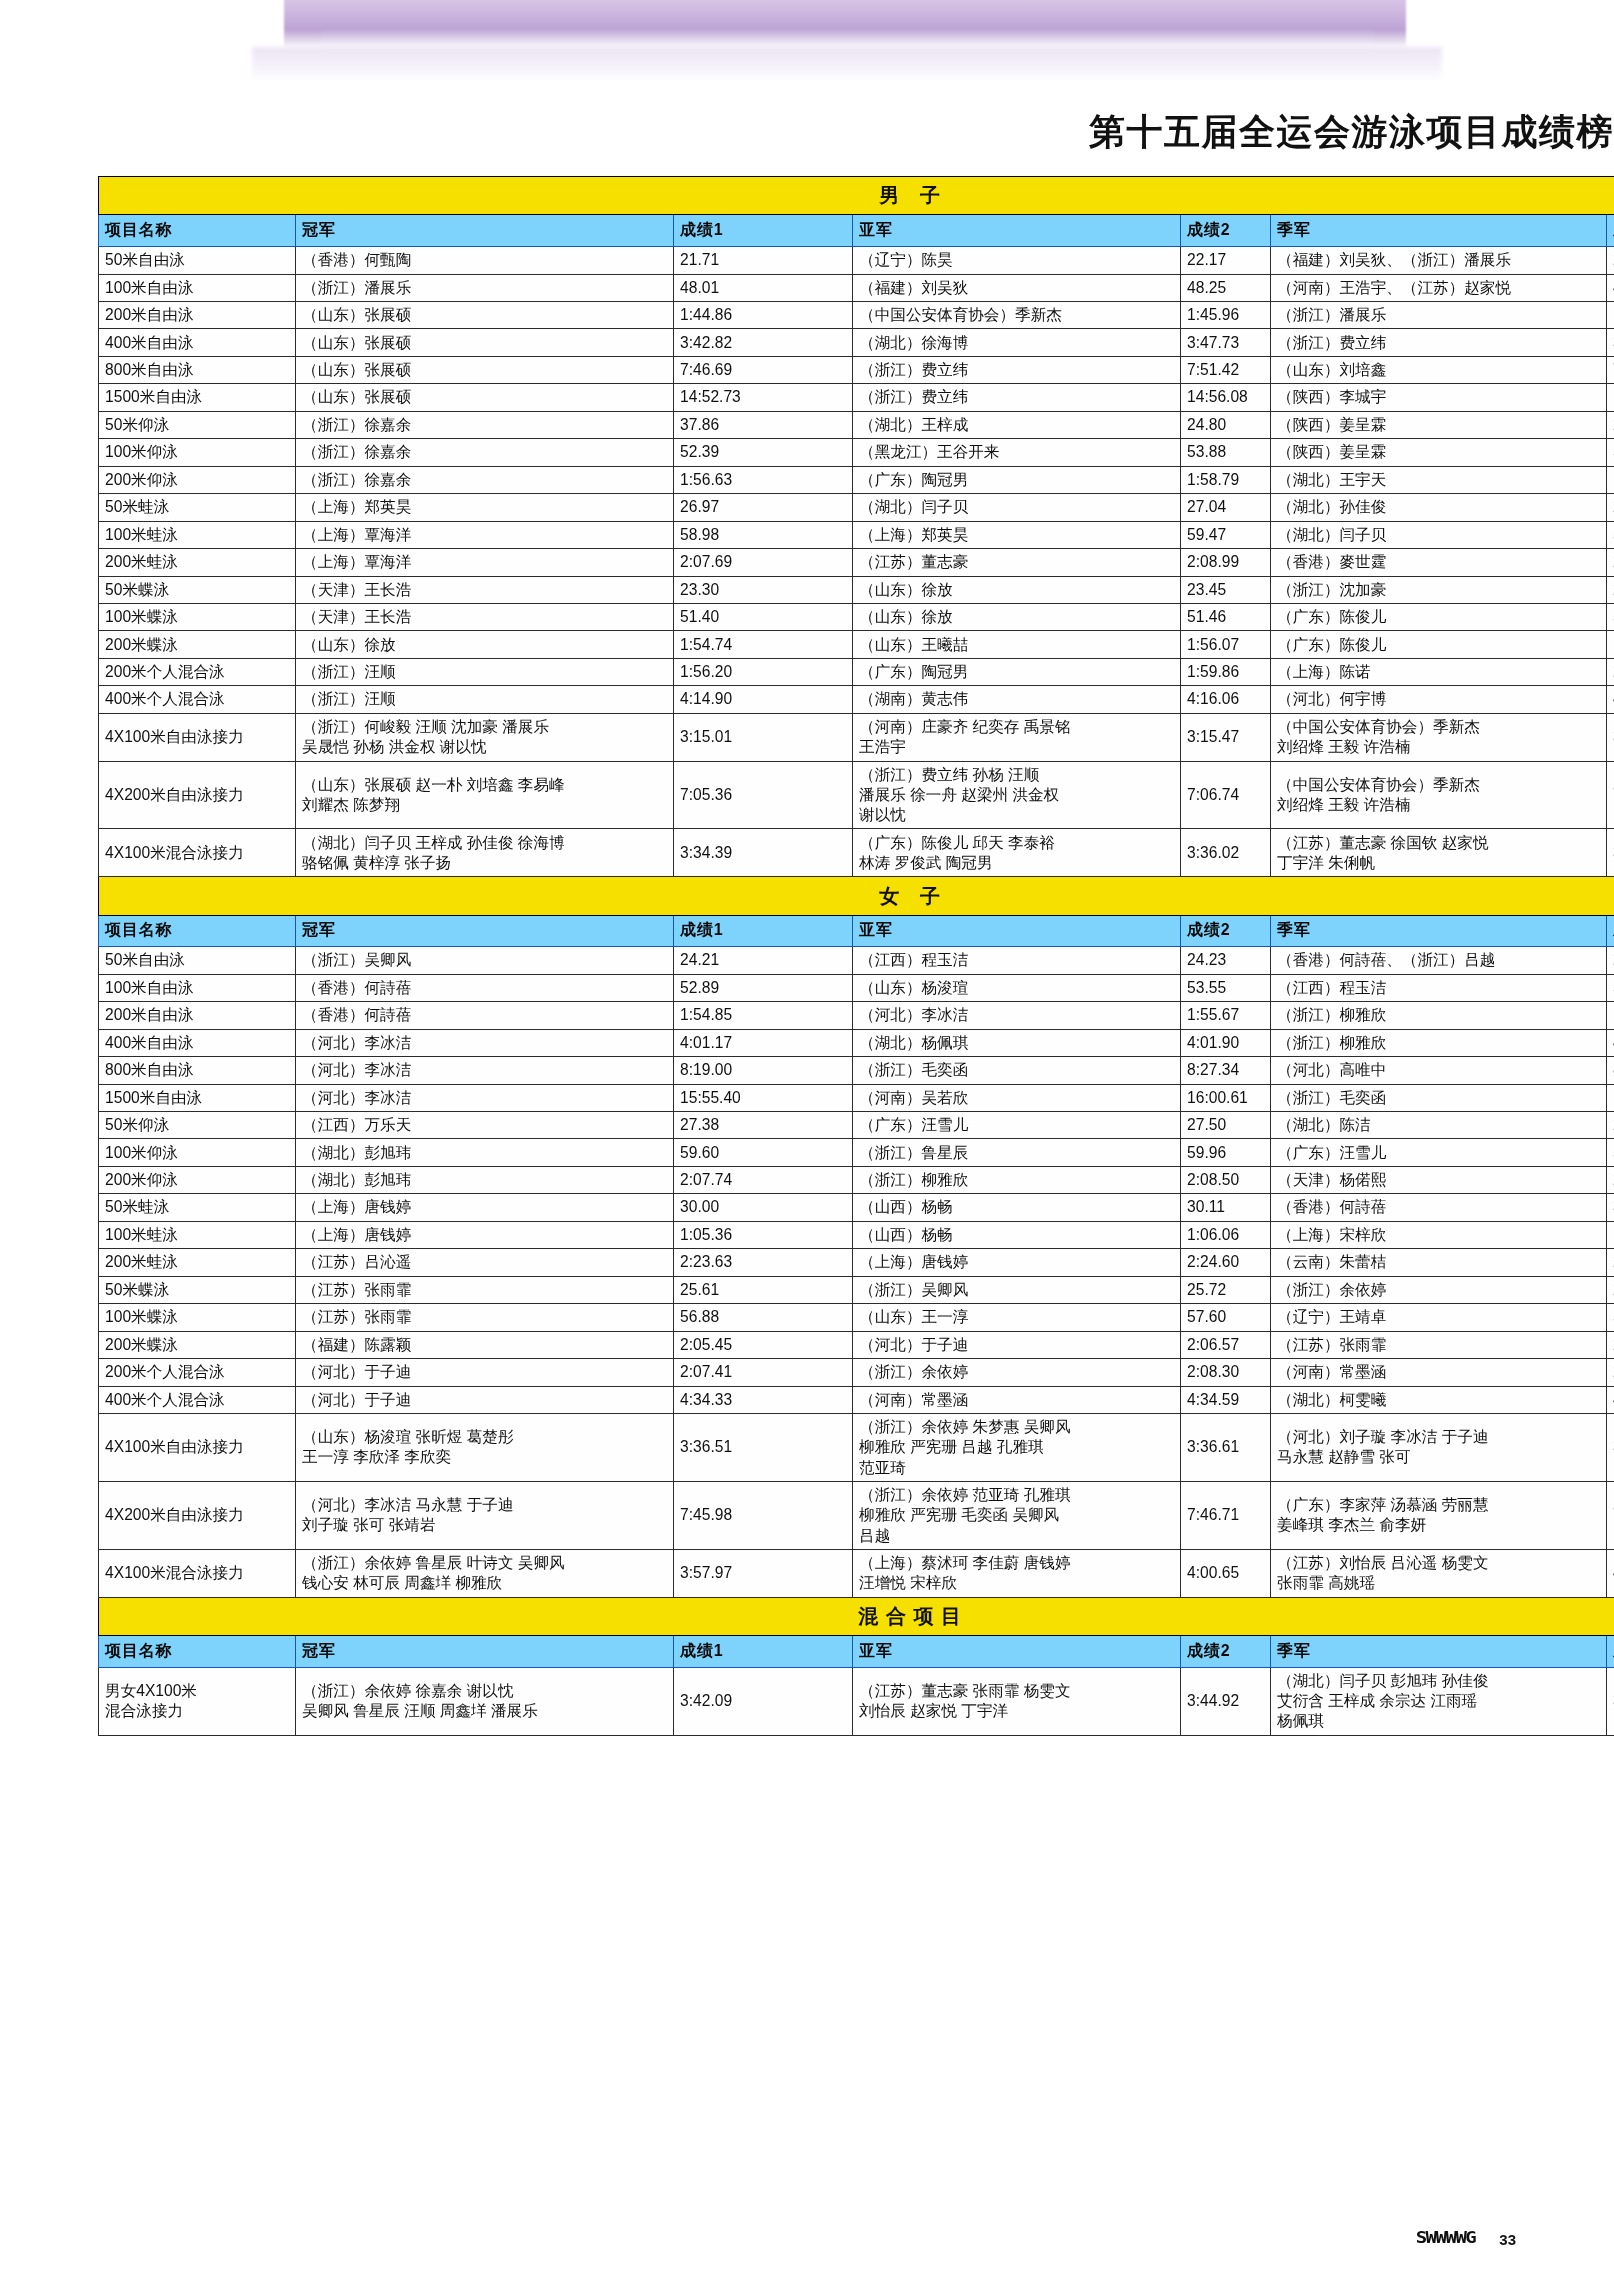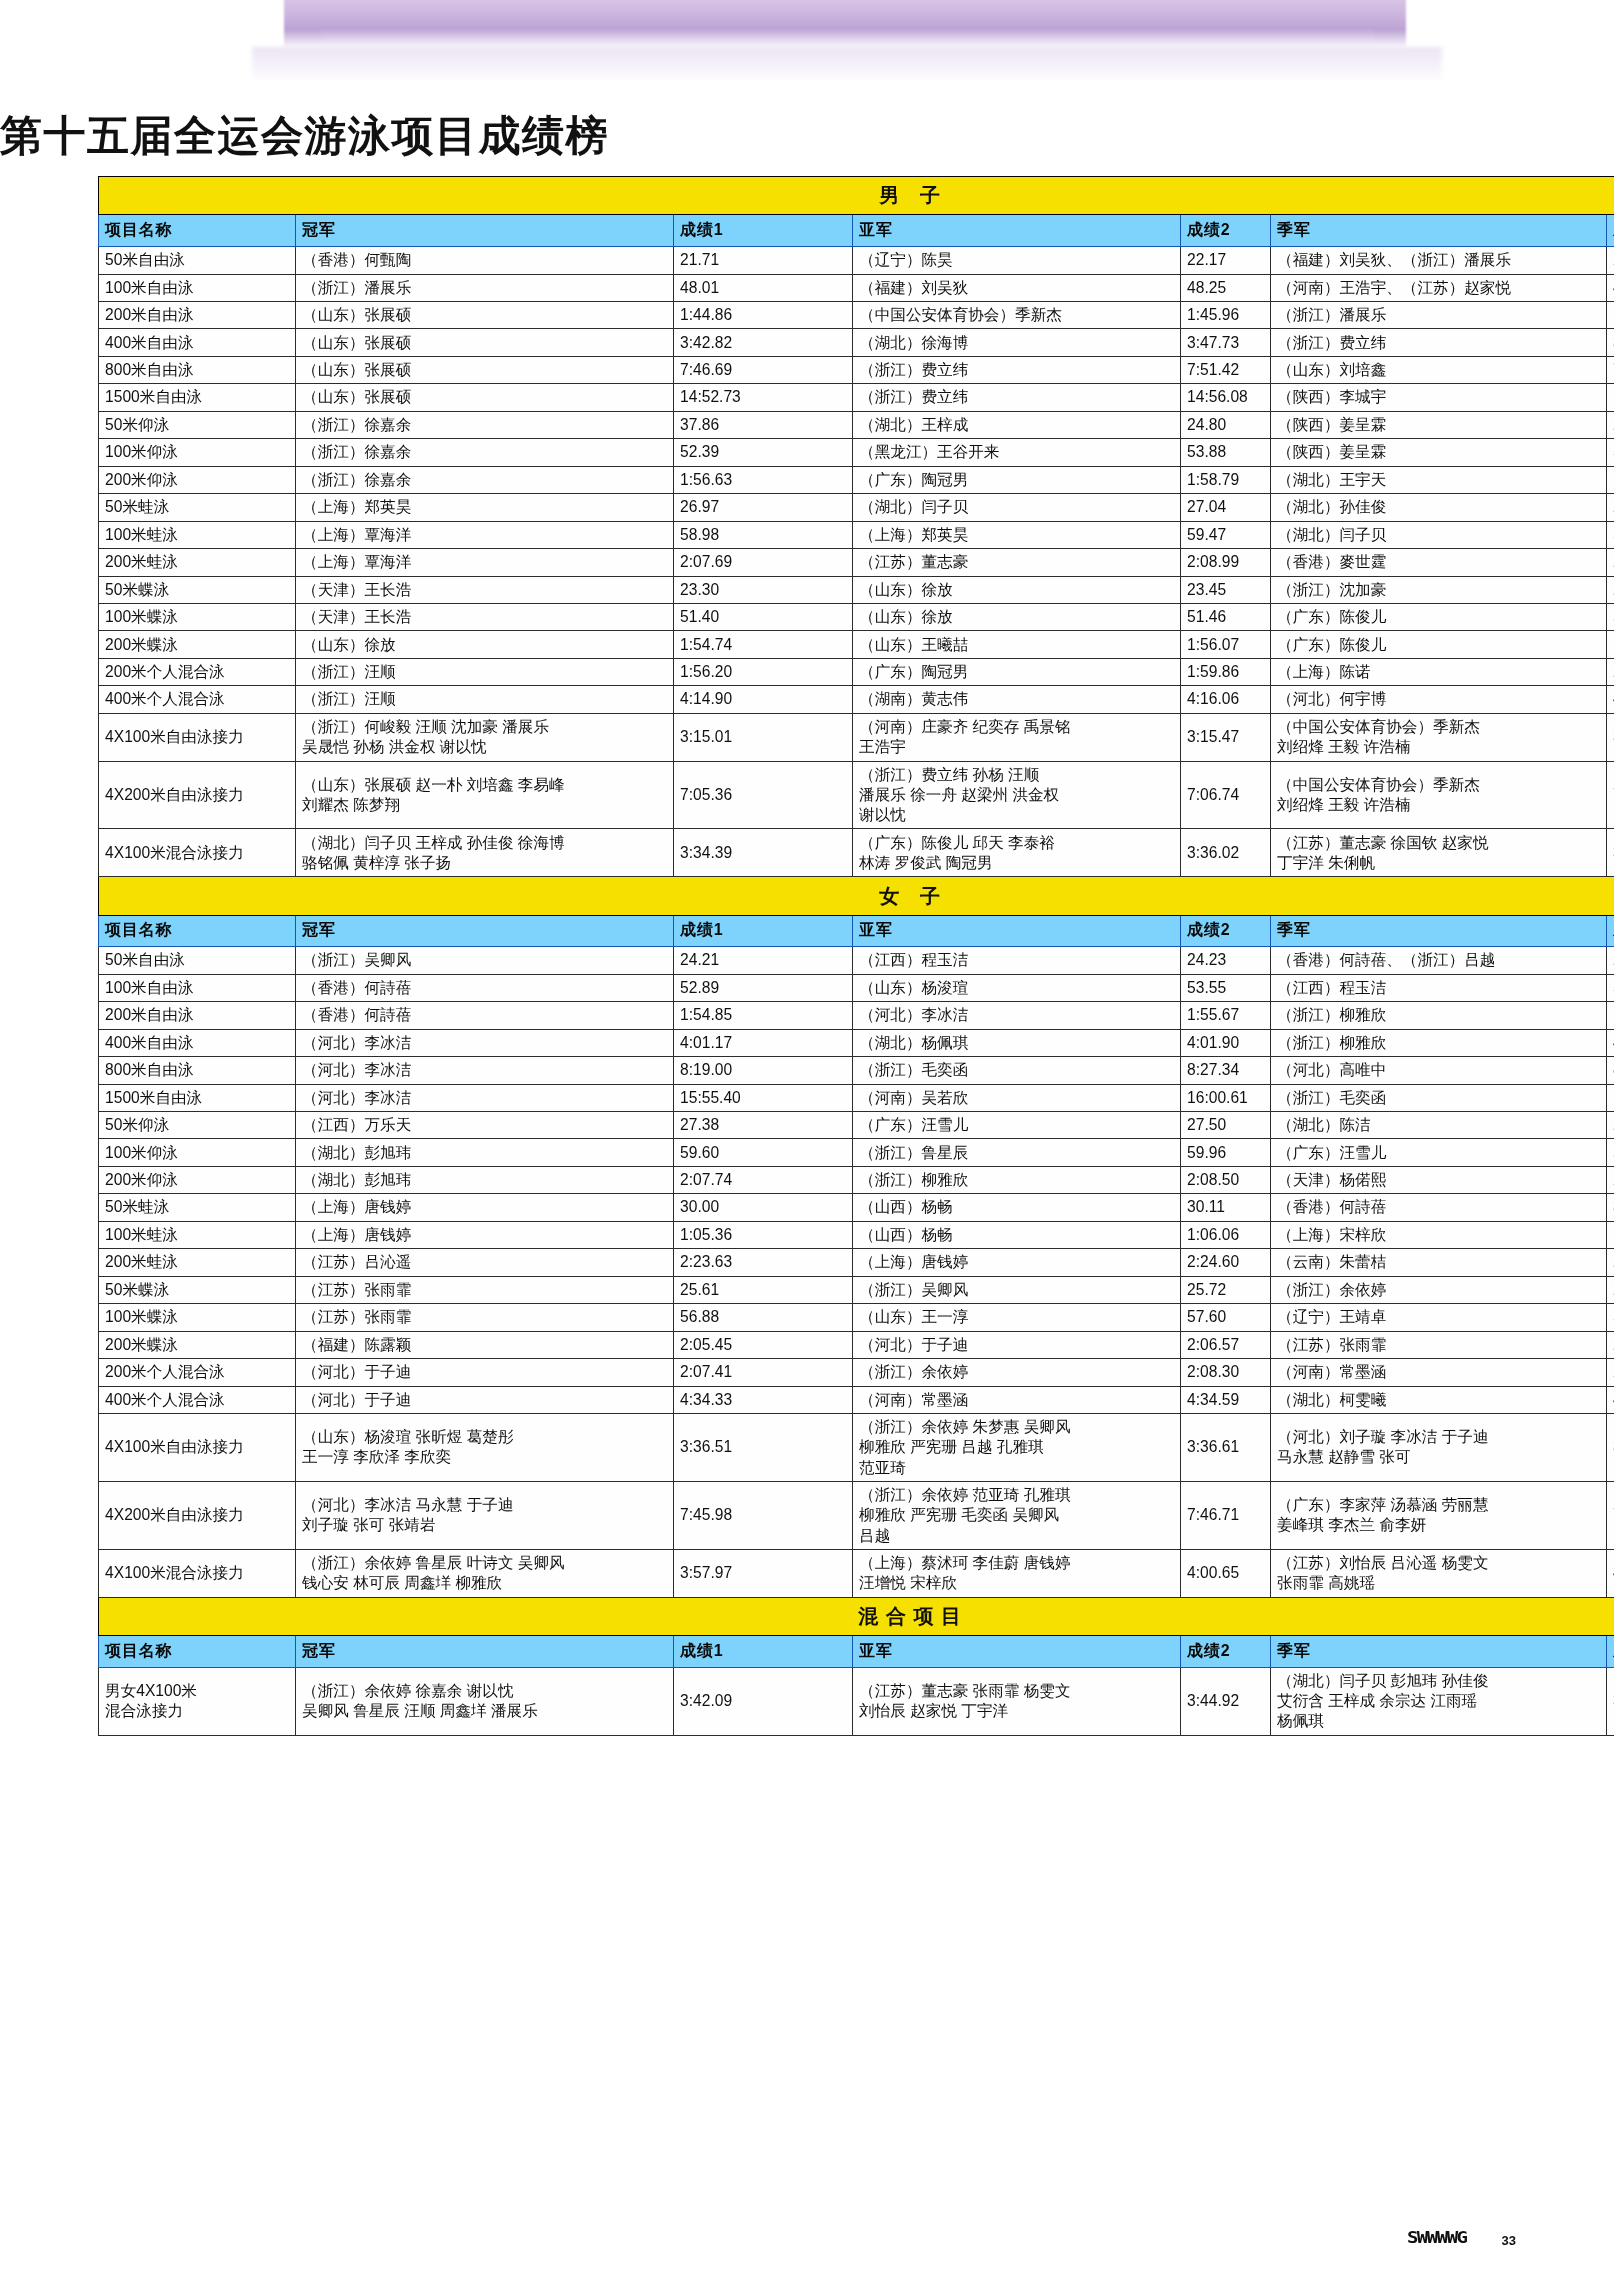--- a/index.html
+++ b/index.html
@@ -27,22 +27,22 @@
   }
   .top-band .fade{
     position:absolute;left:252px;top:47px;width:1190px;height:37px;
     background:linear-gradient(180deg,rgba(220,205,235,.55) 0%,rgba(255,255,255,0) 100%);
     filter:blur(2.3px);
   }
 
   
   .page-title{
     position:absolute;left:0;top:108px;width:1614px;
-    text-align:left;
-    font-size:42px;font-weight:bold;letter-spacing:1.5px;
+    text-align:right;
+    font-size:36px;font-weight:bold;letter-spacing:1.5px;
     color:#111;
   }
 
   
   .sheet{
     position:absolute;left:98px;top:176px;width:1417px;
   }
   table.results{
     width:1417px;border-collapse:collapse;table-layout:fixed;
     border:1.5px solid #000;
@@ -96,21 +96,21 @@
   .footer{
     position:absolute;right:98px;bottom:47px;
     display:flex;align-items:flex-end;gap:24px;
   }
   .footer .wordmark{
     font-family:"DejaVu Sans Mono","Liberation Mono",monospace;
     font-size:19px;font-weight:bold;letter-spacing:-1.5px;color:#111;
     transform:scaleY(.82);
   }
   .footer .pageno{
-    font-size:13px;font-weight:bold;color:#111;margin-left:11px;
+    font-size:15px;font-weight:bold;color:#111;
   }
 </style>
 </head>
 <body>
 
 <div class="top-band">
   <div class="smear"></div>
   <div class="smear2"></div>
   <div class="fade"></div>
 </div>

